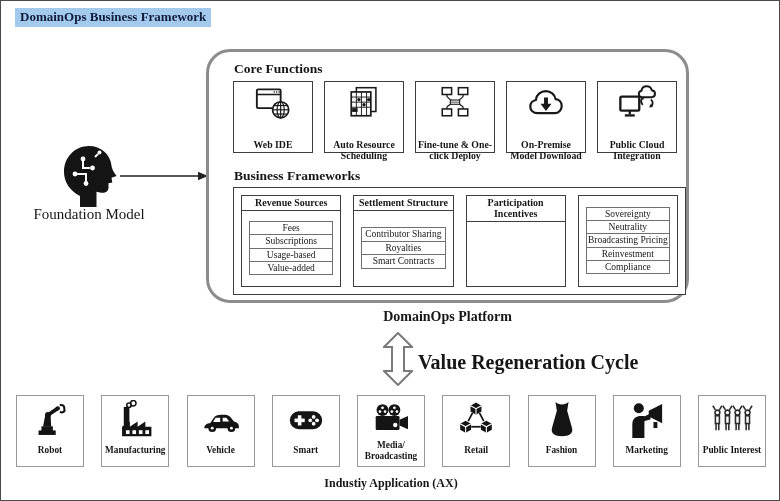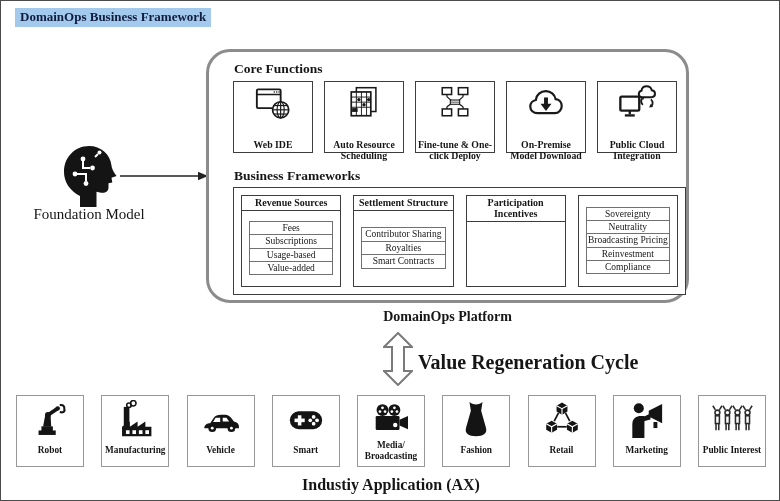--- a/index.html
+++ b/index.html
@@ -47,21 +47,21 @@
 
   .apps-row { position:absolute; left:15px; top:394px; width:750px;
               display:flex; justify-content:space-between; }
   .app-box { width:68px; height:72px; border:1.5px solid #979797; background:#fff;
              display:flex; flex-direction:column; align-items:center; }
   .app-icon { height:41px; display:flex; align-items:center; justify-content:center; padding-top:4px; }
   .app-label { flex:1; display:flex; align-items:center; justify-content:center; text-align:center;
                font-weight:bold; font-size:9.3px; line-height:1.1; white-space:pre-line; padding-bottom:2px; }
 
   .apps-heading { position:absolute; left:0; top:475px; width:780px; text-align:center;
-                  font-size:16px; font-weight:bold; }
+                  font-size:12px; font-weight:bold; }
 </style>
 </head>
 <body>
 
 <div class="canvas">
 
   <div class="title">DomainOps Business Framework</div>
 
   <div class="fm-icon">
     <svg width="58" height="66" viewBox="0 0 58 66">
@@ -313,42 +313,42 @@
           <circle cx="28" cy="27" r="2.6" fill="#fff"></circle>
           <polygon points="33,21 43,16.5 43,32 33,27.5" fill="#141414"></polygon>
         </svg>
       </span>
       <span class="app-label">Media/
 Broadcasting</span>
     </div>
 
     <div class="app-box">
       <span class="app-icon">
-        <svg width="36" height="38" viewBox="0 0 44 46">
-          <path d="M14 2 C17.5 6.5 26.5 6.5 30 2 L28.3 13 L34 33 C36.5 40.5 31 44 22 44 C13 44 7.5 40.5 10 33 L15.7 13 Z" fill="#141414"></path>
-        </svg>
-      </span>
-      <span class="app-label">Fashion</span>
-    </div>
-
-    <div class="app-box">
-      <span class="app-icon">
         <svg width="38" height="38" viewBox="0 0 44 44">
           <line x1="18" y1="15" x2="13" y2="24.5" stroke="#141414" stroke-width="2"></line>
           <line x1="26" y1="15" x2="31" y2="24.5" stroke="#141414" stroke-width="2"></line>
           <line x1="16.5" y1="31" x2="27.5" y2="31" stroke="#141414" stroke-width="2"></line>
           <polygon points="22,3 28.3,6.6 28.3,13.4 22,17 15.7,13.4 15.7,6.6" fill="#141414"></polygon>
           <path d="M15.7 6.6 L22 10 L28.3 6.6 M22 10 V17" stroke="#fff" stroke-width="1.3" fill="none"></path>
           <polygon points="10,24 16.3,27.6 16.3,34.4 10,38 3.7,34.4 3.7,27.6" fill="#141414"></polygon>
           <path d="M3.7 27.6 L10 31 L16.3 27.6 M10 31 V38" stroke="#fff" stroke-width="1.3" fill="none"></path>
           <polygon points="34,24 40.3,27.6 40.3,34.4 34,38 27.7,34.4 27.7,27.6" fill="#141414"></polygon>
           <path d="M27.7 27.6 L34 31 L40.3 27.6 M34 31 V38" stroke="#fff" stroke-width="1.3" fill="none"></path>
         </svg>
       </span>
       <span class="app-label">Retail</span>
+    </div>
+
+    <div class="app-box">
+      <span class="app-icon">
+        <svg width="36" height="38" viewBox="0 0 44 46">
+          <path d="M14 2 C17.5 6.5 26.5 6.5 30 2 L28.3 13 L34 33 C36.5 40.5 31 44 22 44 C13 44 7.5 40.5 10 33 L15.7 13 Z" fill="#141414"></path>
+        </svg>
+      </span>
+      <span class="app-label">Fashion</span>
     </div>
 
     <div class="app-box">
       <span class="app-icon">
         <svg width="38" height="38" viewBox="0 0 44 44">
           <circle cx="12.5" cy="9.5" r="5.8" fill="#141414"></circle>
           <path d="M5 44 V28 C5 21 10 18.5 15 18.5 L19 18.5 V44 Z" fill="#141414"></path>
           <polygon points="17,20 26,15.5 26,22.5 17,25" fill="#141414"></polygon>
           <polygon points="24,12.5 39.5,4.5 39.5,27 24,19" fill="#141414"></polygon>
           <rect x="29.5" y="25.5" width="4.5" height="7" fill="#141414"></rect>

